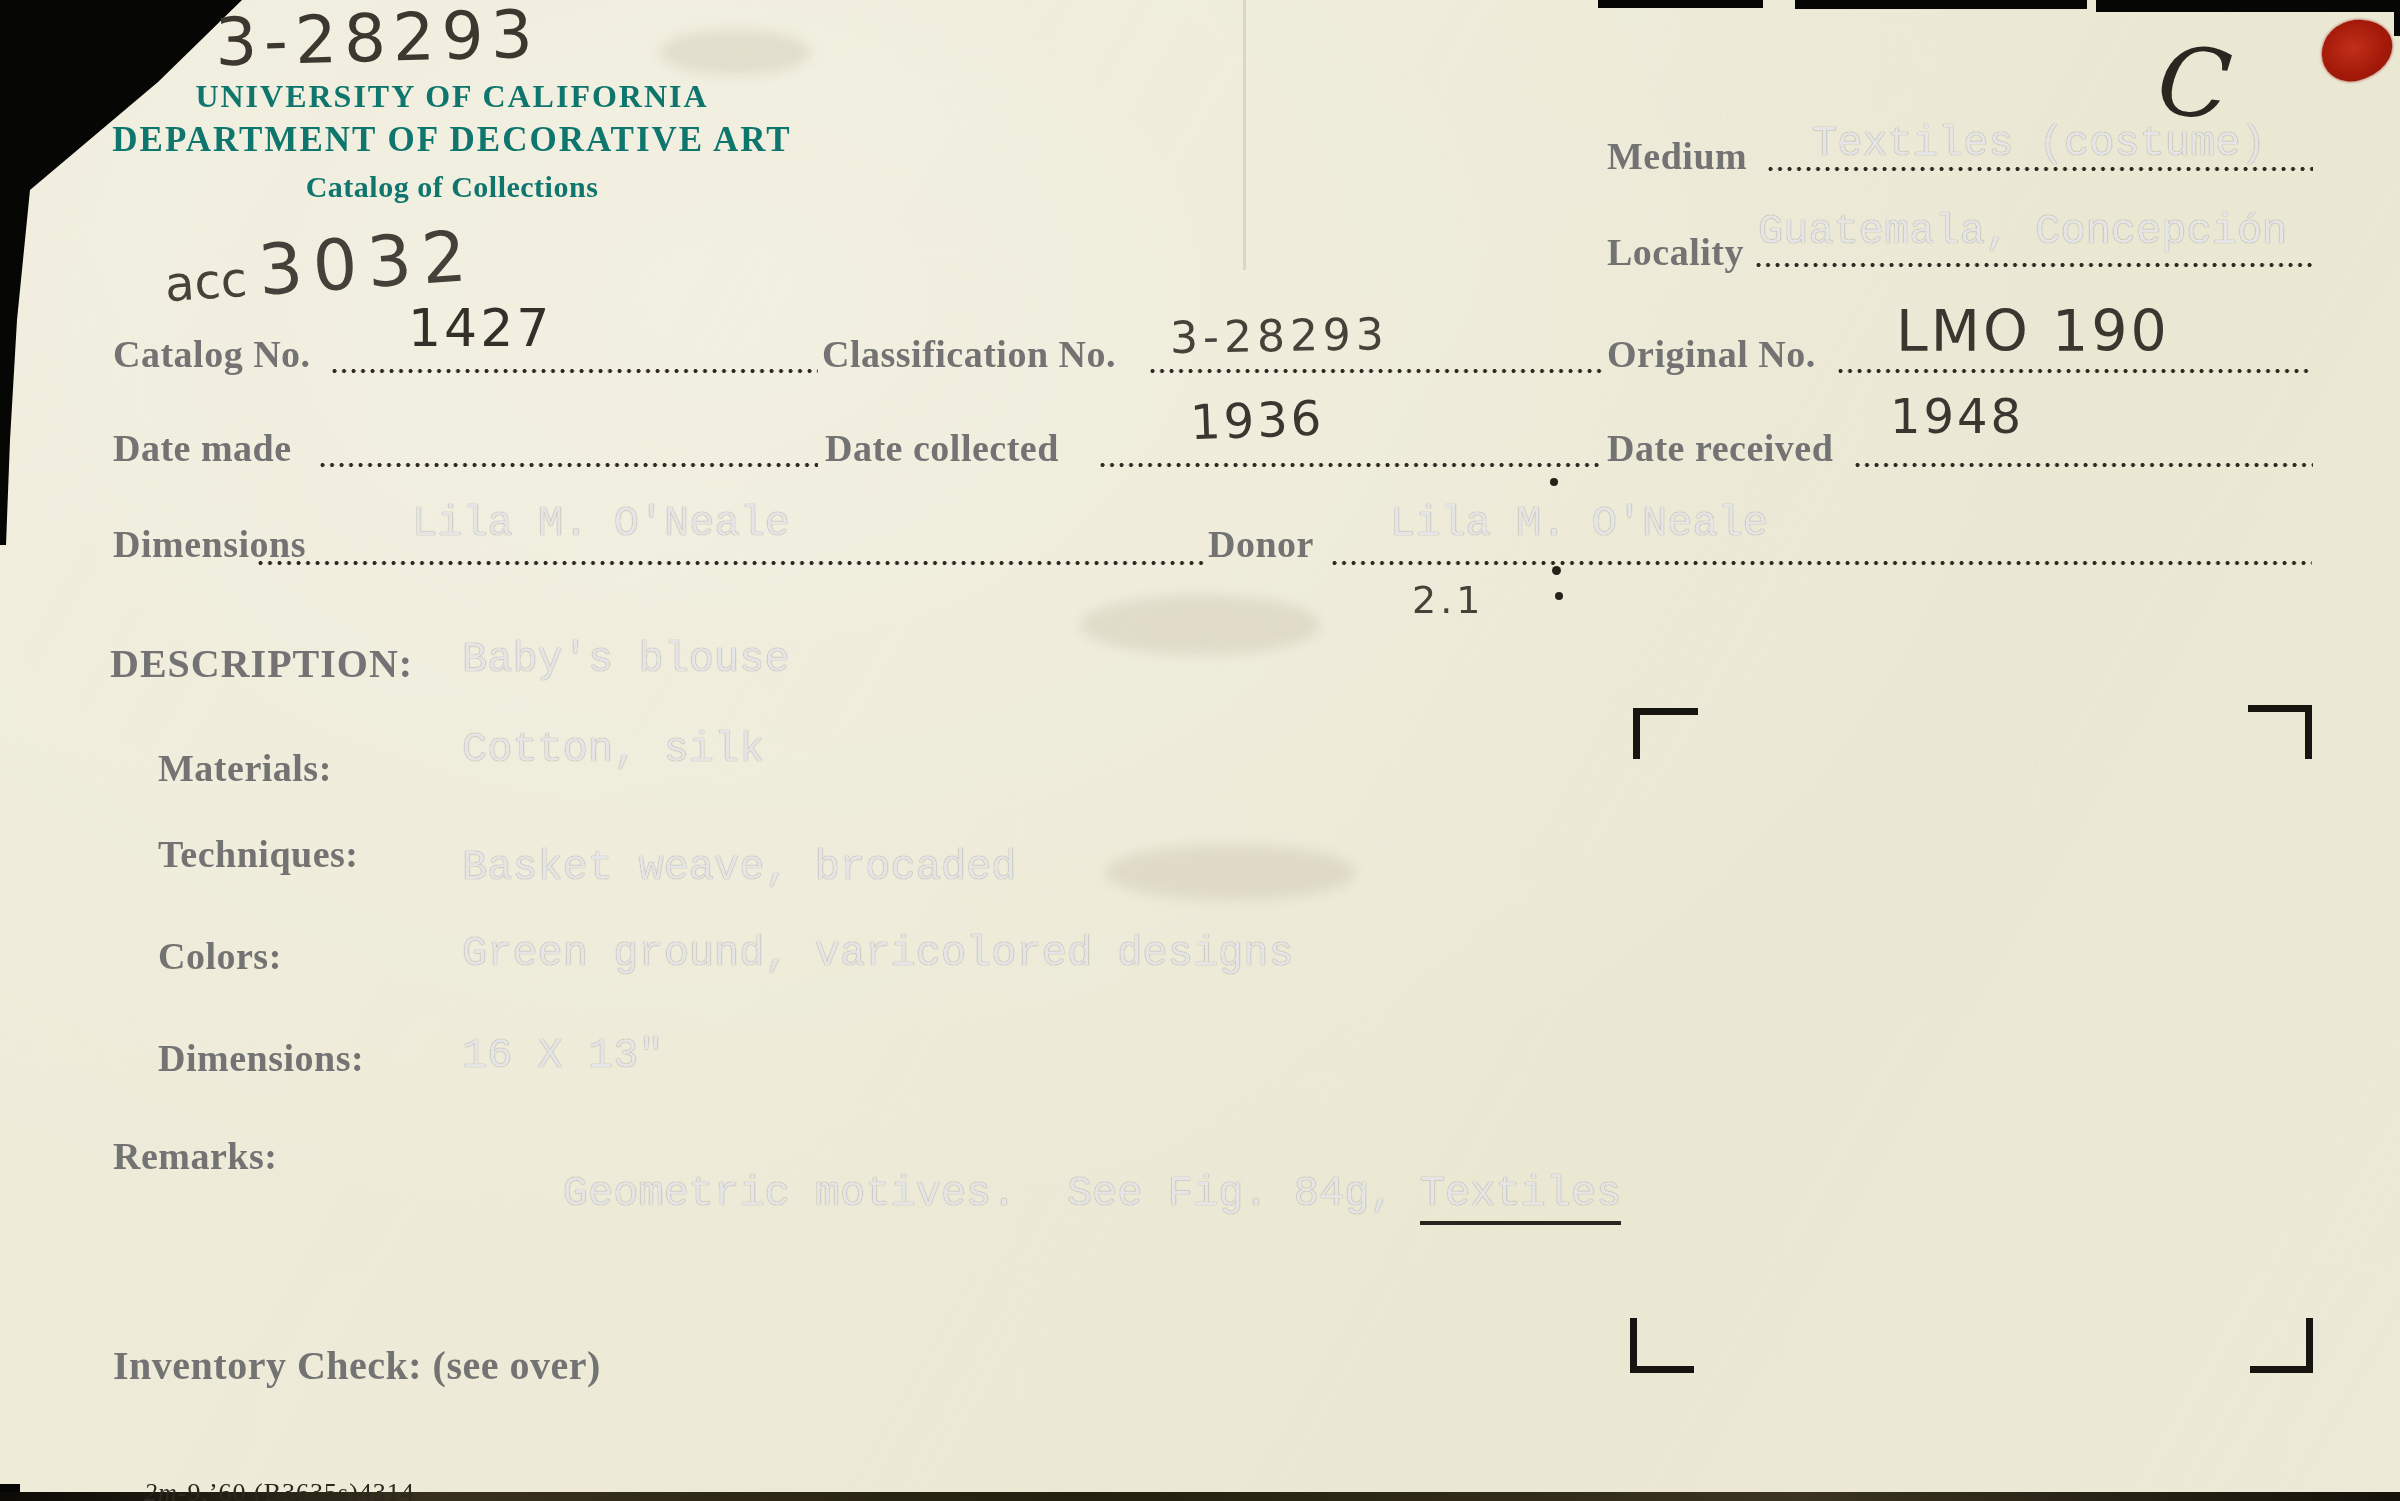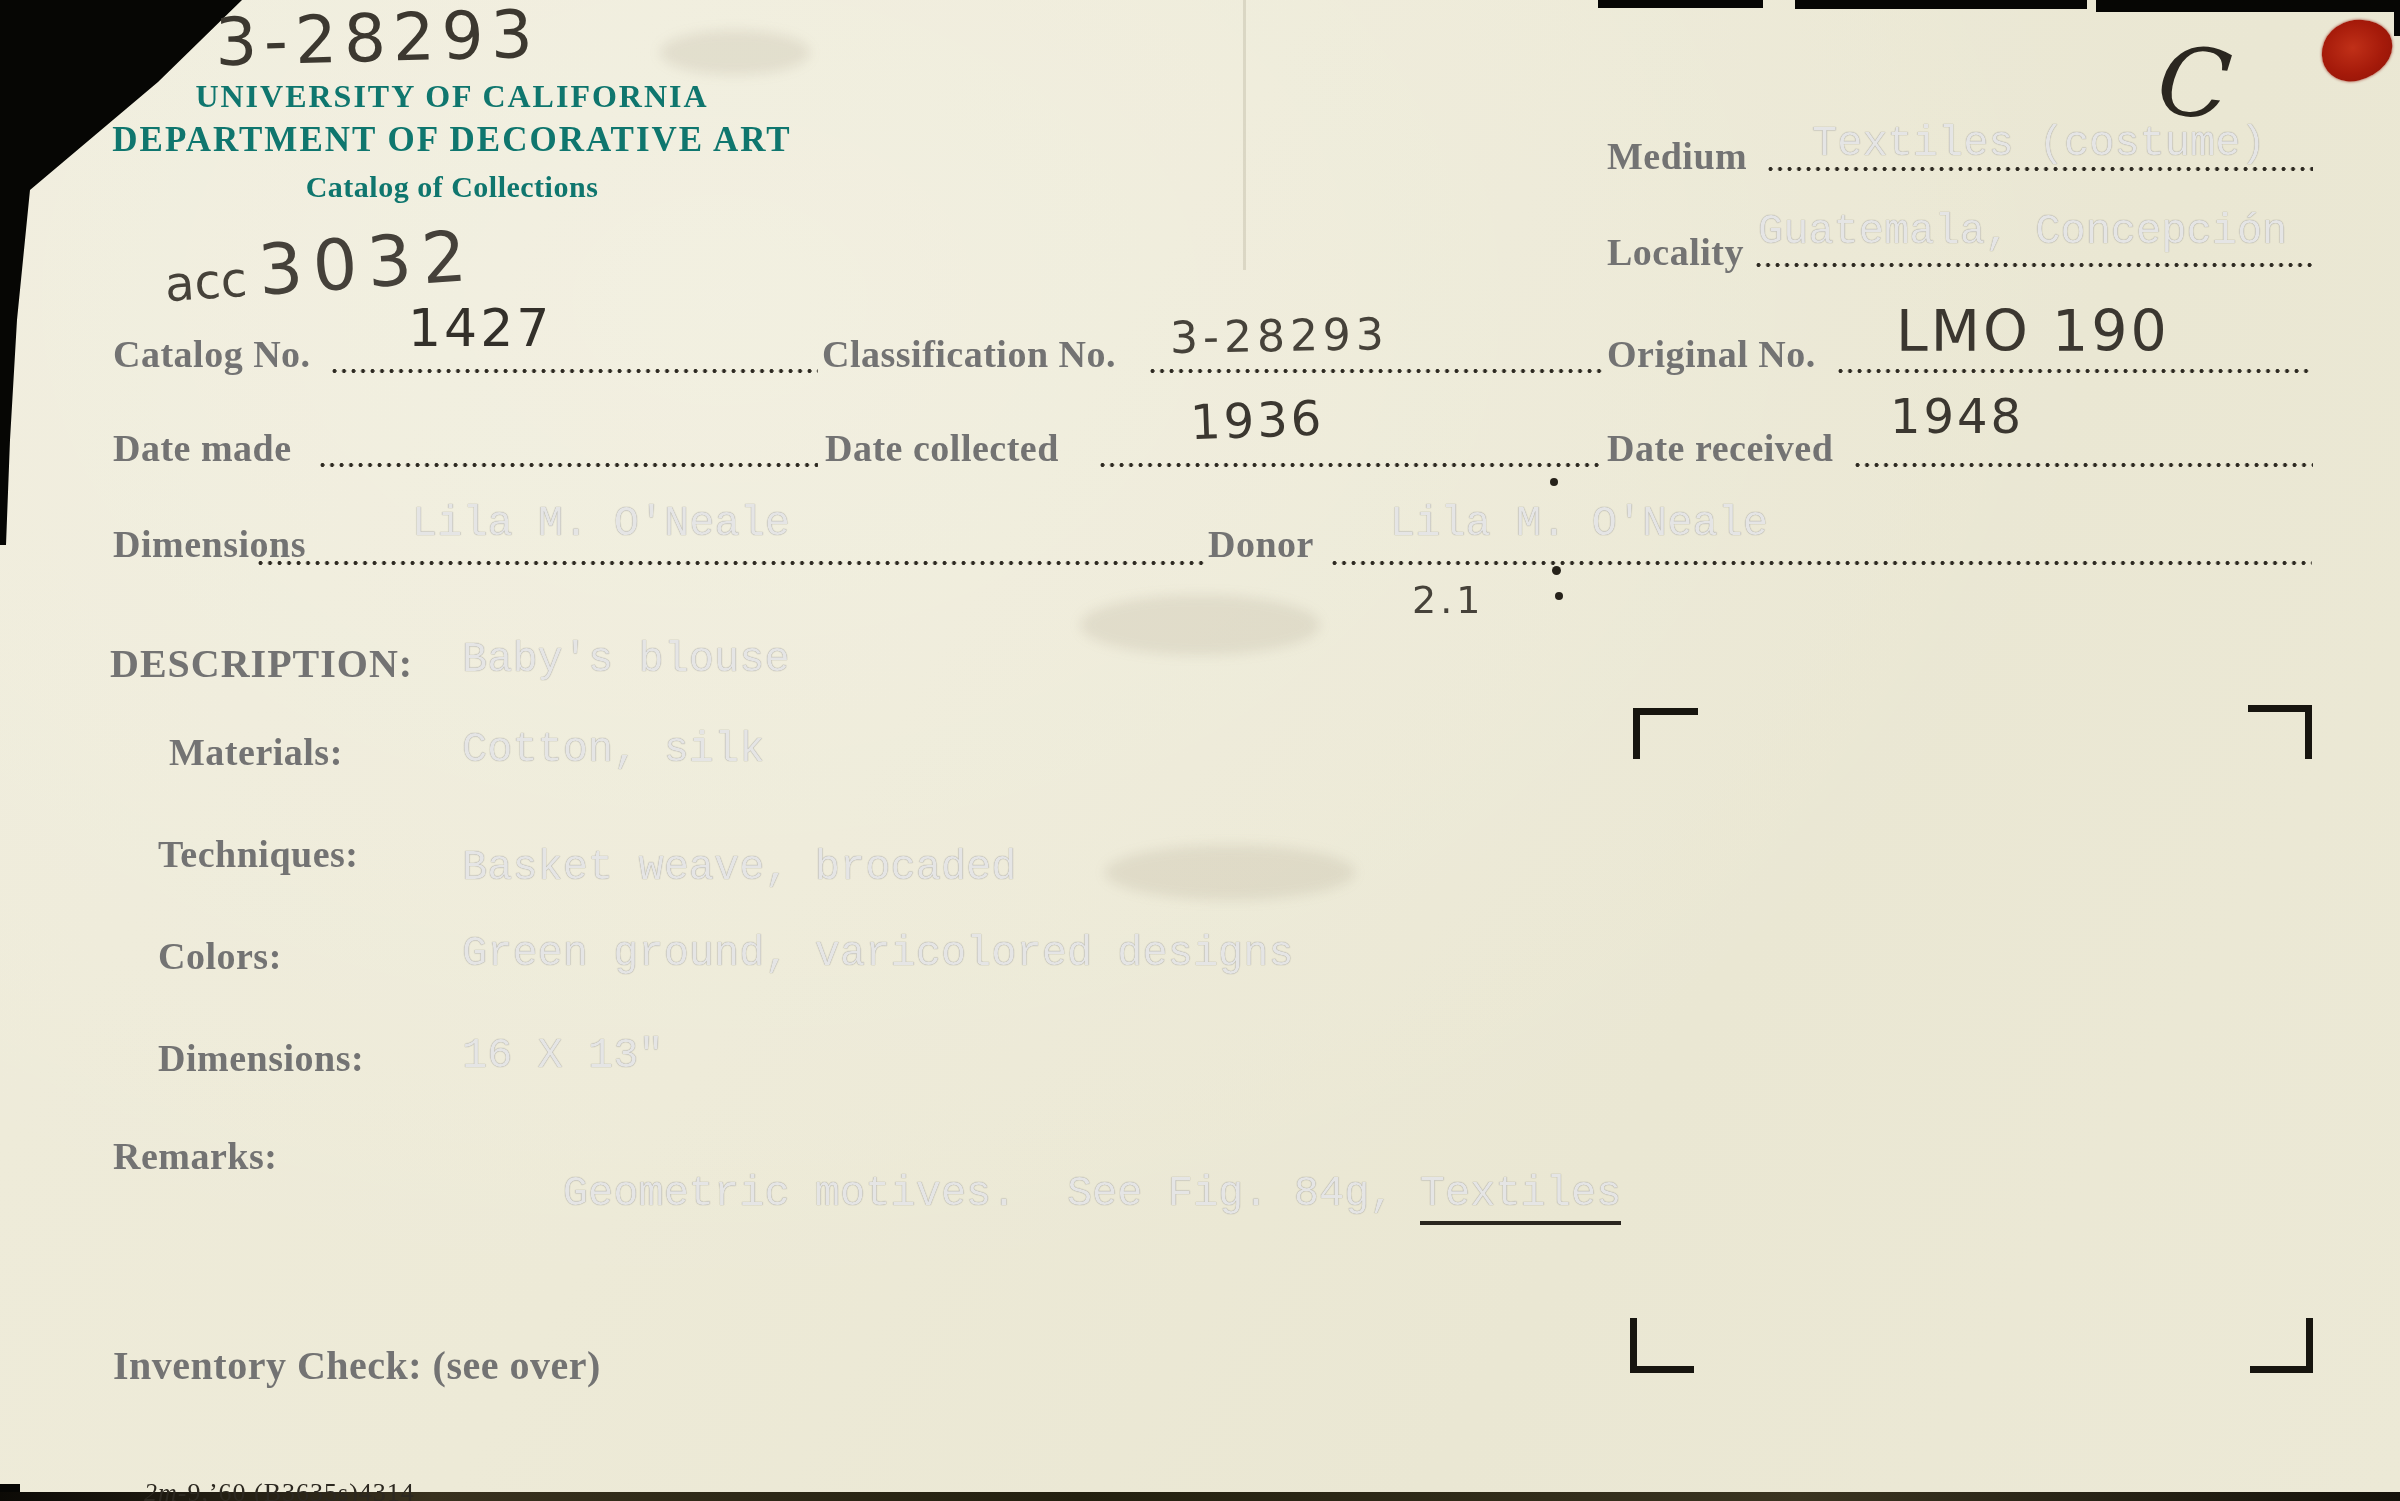--- a/index.html
+++ b/index.html
@@ -115,21 +115,21 @@
   <div class="dots" style="left:1332px;top:560px;width:980px;"></div>
   <div class="mono" style="left:1390px;top:500px;">Lila M. O'Neale</div>
   <div class="ink-dot" style="left:1550px;top:478px;width:8px;height:8px;"></div>
   <div class="ink-dot" style="left:1552px;top:566px;width:9px;height:9px;"></div>
   <div class="ink-dot" style="left:1555px;top:592px;width:8px;height:8px;"></div>
   <div class="hand" style="left:1412px;top:578px;font-size:38px;letter-spacing:4px;">2.1</div>
 
   <div class="serif-label serif-big" style="left:110px;top:640px;letter-spacing:1px;">DESCRIPTION:</div>
   <div class="mono" style="left:462px;top:636px;">Baby's blouse</div>
 
-  <div class="serif-label" style="left:158px;top:730px;margin-left:11px;">Materials:</div>
+  <div class="serif-label" style="left:158px;top:746px;">Materials:</div>
   <div class="mono" style="left:462px;top:726px;">Cotton, silk</div>
 
   <div class="serif-label" style="left:158px;top:832px;">Techniques:</div>
   <div class="mono" style="left:462px;top:828px;margin-top:16px;">Basket weave, brocaded</div>
 
   <div class="serif-label" style="left:158px;top:934px;">Colors:</div>
   <div class="mono" style="left:462px;top:930px;">Green ground, varicolored designs</div>
 
   <div class="serif-label" style="left:158px;top:1036px;">Dimensions:</div>
   <div class="mono" style="left:462px;top:1032px;">16 X 13"</div>

